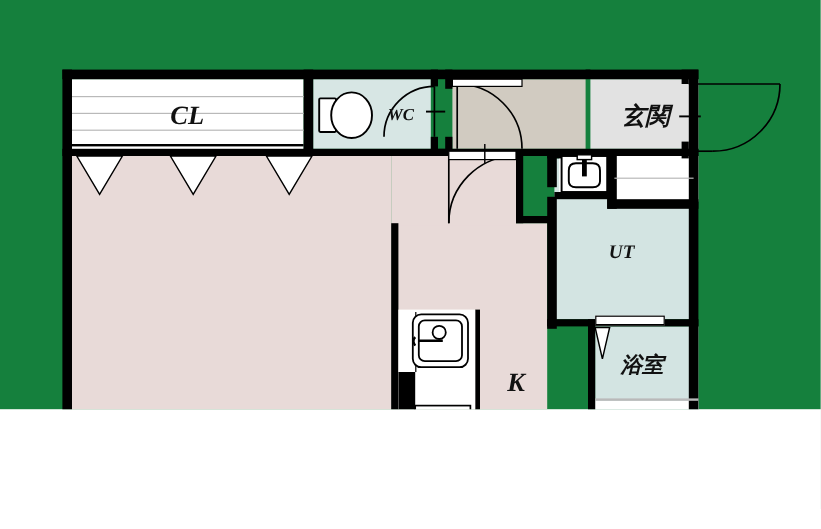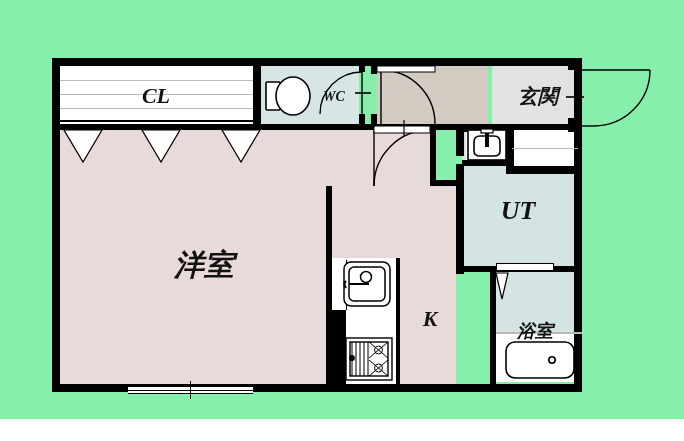--- a/index.html
+++ b/index.html
@@ -1,17 +1,17 @@
 <!DOCTYPE html>
 <html><head>
 <meta charset="utf-8">
 <style>
   html,body{margin:0;padding:0;background:#ffffff;}
   body{width:684px;height:441px;font-family:"Liberation Serif",serif;}
-  #plan{position:relative;width:684px;height:419px;background:#86efac;overflow:hidden;}
+  #plan{position:relative;width:684px;height:341px;background:#15803d;overflow:hidden;}
   .rect{position:absolute;box-sizing:border-box;}
   .wall{background:#000000;}
   .fill{background:#ffffff;}
   .label{position:absolute;font-style:italic;font-weight:bold;color:#111111;
          white-space:nowrap;line-height:1;}
   .label-latin{font-family:"Liberation Serif",serif;font-style:italic;font-weight:bold;}
   .label-jp{font-family:"DejaVu Sans",sans-serif;font-style:italic;font-weight:bold;}
   .thin{position:absolute;background:#000000;}
   .hair{position:absolute;background:#b9b9b9;}
   svg.ov{position:absolute;left:0;top:0;width:684px;height:441px;overflow:visible;pointer-events:none;}
@@ -189,21 +189,20 @@
     </g>
 
   </svg>
 
   <div class="label label-latin" style="left:156px;top:96px;transform:translate(-50%,-50%);font-size:22px;">CL</div>
 
   <div class="label label-latin" style="left:334px;top:97px;transform:translate(-50%,-50%);font-size:14px;">WC</div>
 
   <div class="label label-jp" style="left:538px;top:96px;transform:translate(-50%,-50%);font-size:20px;">玄関</div>
 
-  <div class="label label-jp" style="left:204px;top:265px;transform:translate(-50%,-50%);font-size:30px;">洋室</div>
 
   <div class="label label-latin" style="left:430px;top:319px;transform:translate(-50%,-50%);font-size:22px;">K</div>
 
-  <div class="label label-latin" style="left:518px;top:211px;transform:translate(-50%,-50%);font-size:26px;">UT</div>
-
-  <div class="label label-jp" style="left:535px;top:305px;transform:translate(-50%,-50%);font-size:18px;margin-top:26px;">浴室</div>
+  <div class="label label-latin" style="left:518px;top:211px;transform:translate(-50%,-50%);font-size:16px;">UT</div>
+
+  <div class="label label-jp" style="left:535px;top:305px;transform:translate(-50%,-50%);font-size:18px;">浴室</div>
 
 </div>
 
 </body></html>

